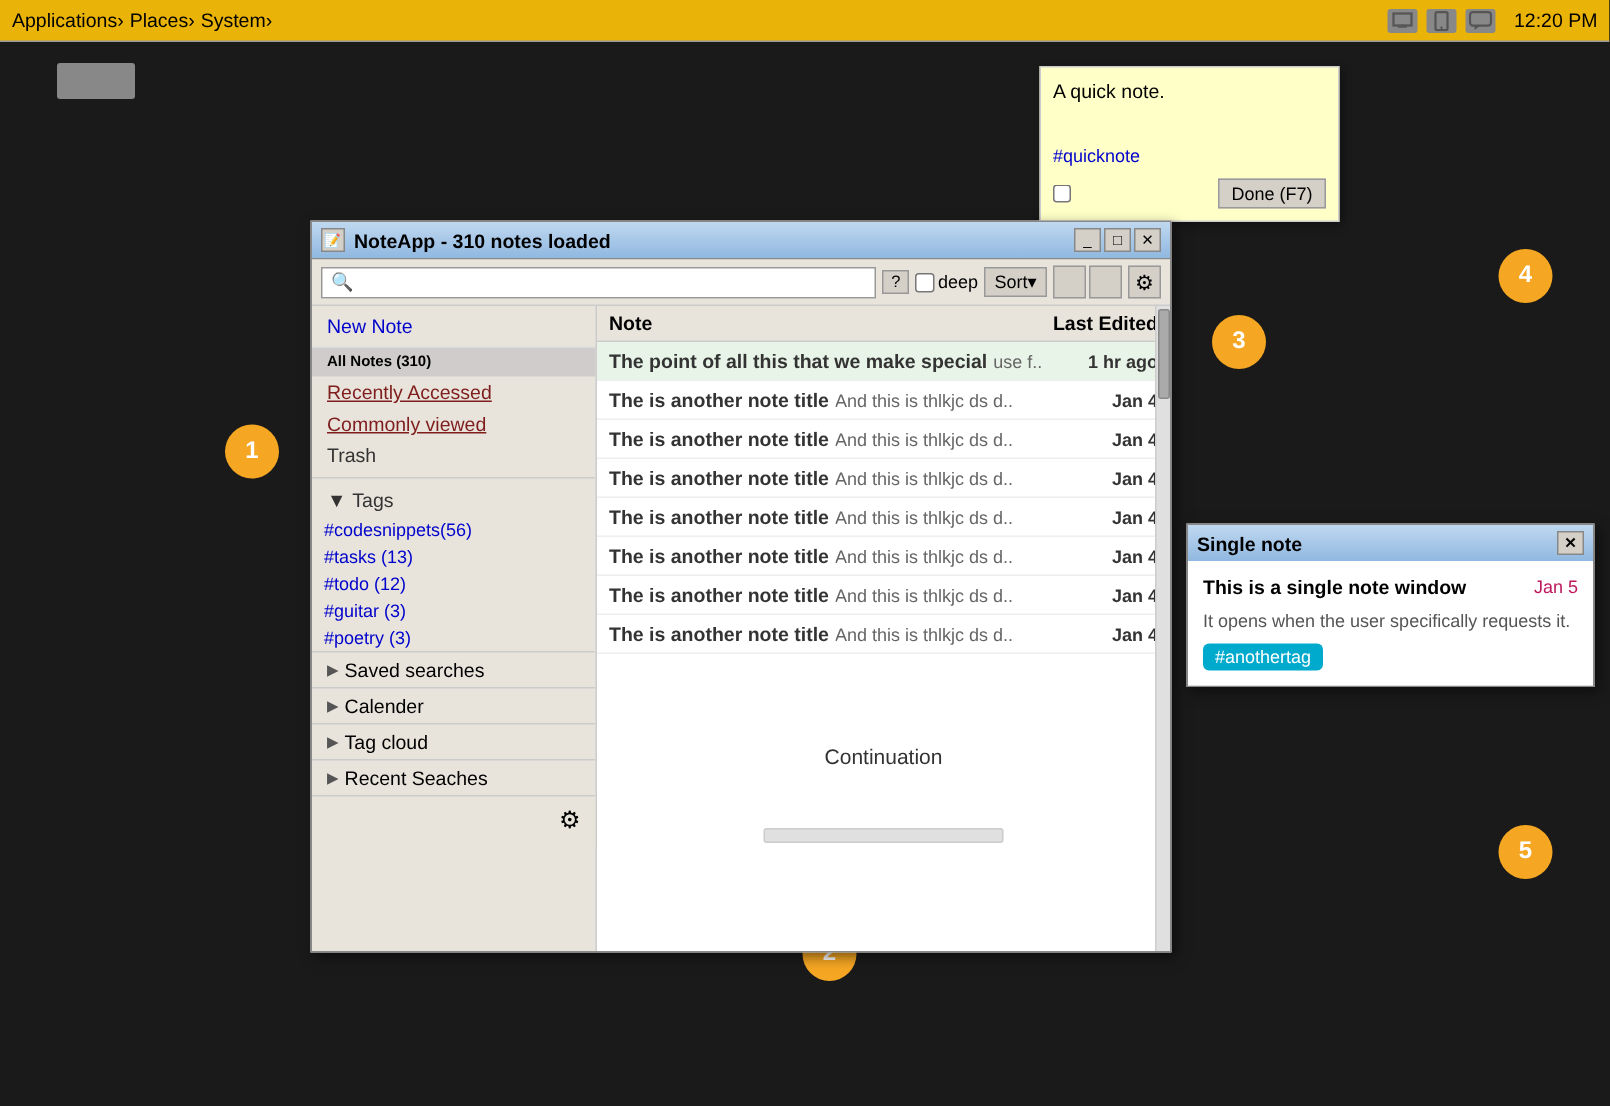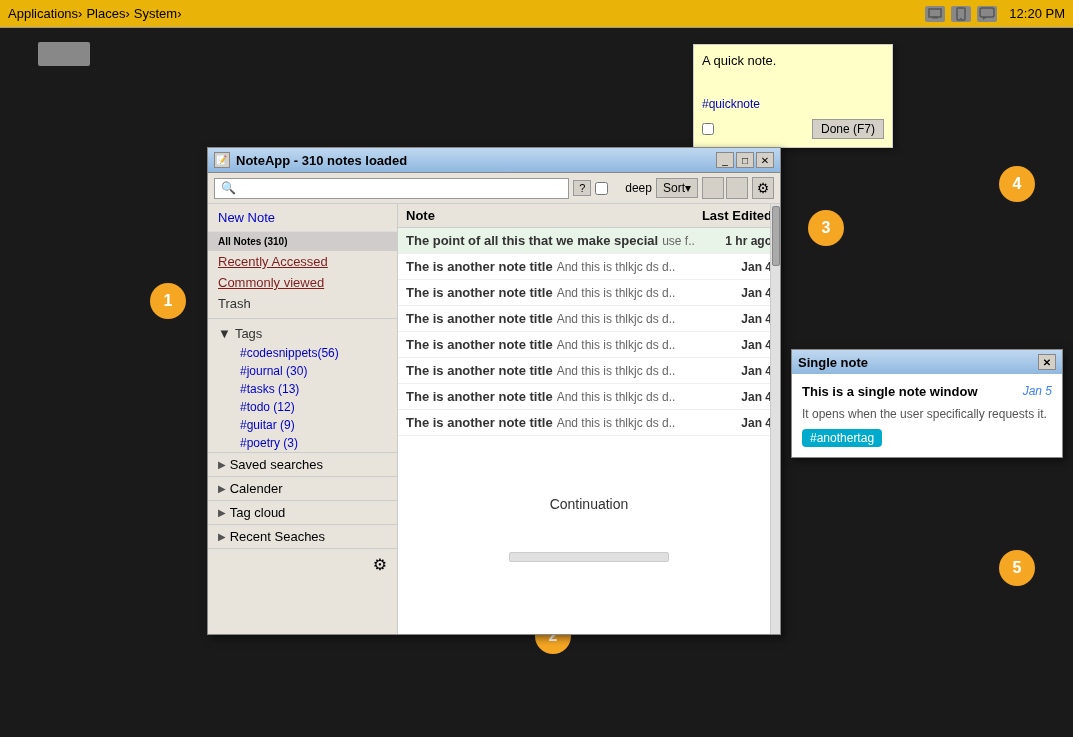--- a/index.html
+++ b/index.html
@@ -203,21 +203,21 @@
     .search-q {
       background: #d4d0c8;
       border: 1px solid #999;
       padding: 1px 5px;
       font-size: 11px;
       cursor: pointer;
     }
     .deep-check {
       display: flex;
       align-items: center;
-      gap: 17px;
+      gap: 2px;
       font-size: 12px;
     }
     .sort-btn {
       background: #d4d0c8;
       border: 1px solid #999;
       padding: 2px 6px;
       font-size: 12px;
       cursor: pointer;
       display: flex;
       align-items: center;
@@ -291,21 +291,21 @@
     }
     .tags-header {
       padding: 3px 10px;
       font-size: 13px;
       color: #333;
       display: flex;
       align-items: center;
       gap: 4px;
     }
     .tag-item {
-      padding: 2px 10px 2px 32px;
+      padding: 2px 10px 2px 8px;
       font-size: 12px;
       color: #0000cc;
       cursor: pointer;
     }
     .collapsible-item {
       padding: 4px 10px;
       font-size: 13px;
       cursor: pointer;
       display: flex;
       align-items: center;
@@ -409,24 +409,23 @@
     .single-note-body {
       padding: 10px;
       background: white;
       min-height: 80px;
     }
     .single-note-title-text {
       font-weight: bold;
       font-size: 13px;
     }
     .single-note-date {
-      color: #3b82f6;
+      color: #be185d;
       font-size: 12px;
       float: right;
-      font-style: italic;
     }
     .single-note-desc {
       color: #555;
       font-size: 12px;
       margin-top: 8px;
     }
     .tag-badge {
       display: inline-block;
       background: #00aacc;
       color: white;
@@ -545,24 +544,23 @@
       <div class="sidebar-all-notes">All Notes (310)</div>
       <div class="sidebar-item highlighted">Recently Accessed</div>
       <div class="sidebar-item highlighted">Commonly viewed</div>
       <div class="sidebar-item">Trash</div>
       <div class="sidebar-divider"></div>
       <div class="tags-header">
         <span>▼</span>
         <span>Tags</span>
       </div>
       <div class="tag-item">#codesnippets(56)</div>
-      <div class="tag-item">#journal (30)</div>
       <div class="tag-item">#tasks (13)</div>
       <div class="tag-item">#todo (12)</div>
-      <div class="tag-item">#guitar (9)</div>
+      <div class="tag-item">#guitar (3)</div>
       <div class="tag-item">#poetry (3)</div>
       <div class="collapsible-item">
         <span class="collapse-arrow">▶</span>
         <span>Saved searches</span>
       </div>
       <div class="collapsible-item">
         <span class="collapse-arrow">▶</span>
         <span>Calender</span>
       </div>
       <div class="collapsible-item">

